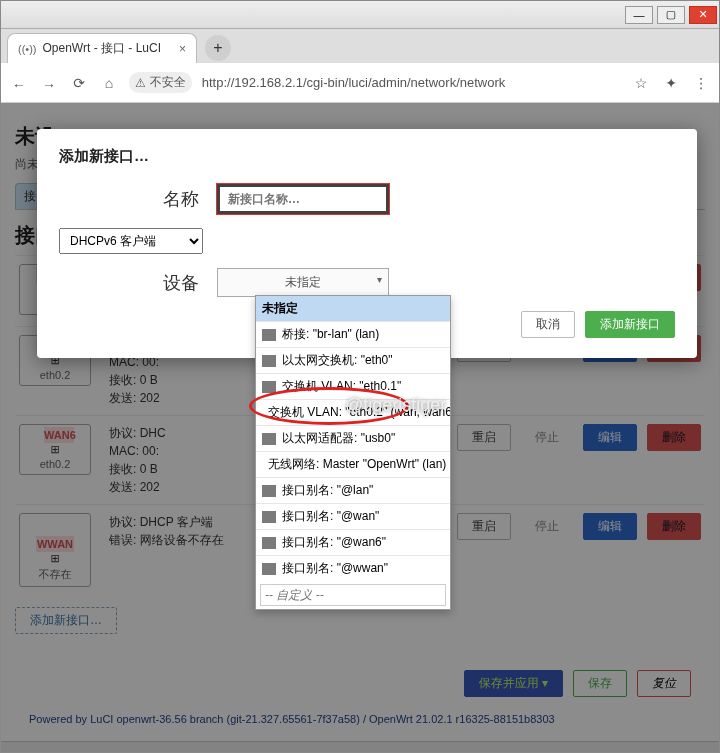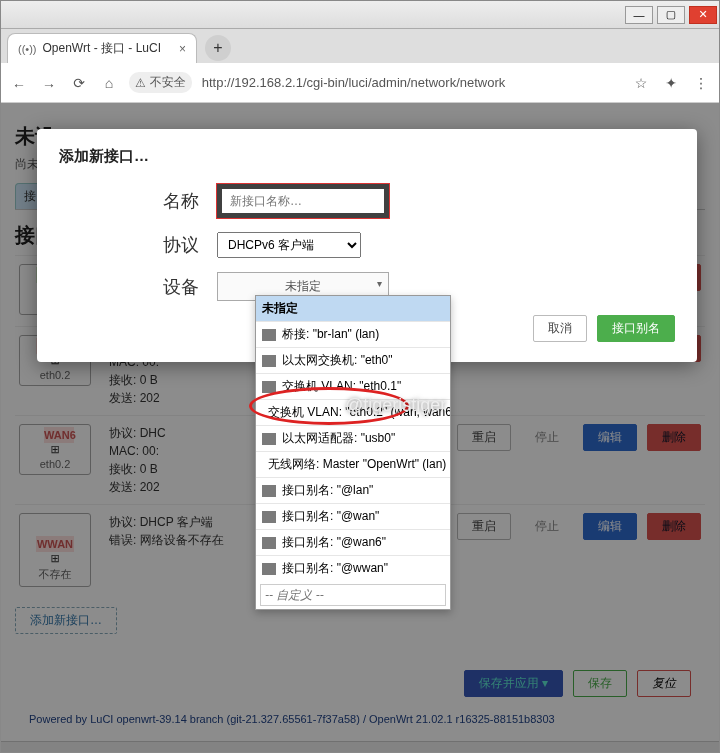--- a/index.html
+++ b/index.html
@@ -35,34 +35,34 @@
   .ifbadge .n { font-weight:bold; padding:2px 0; }
   .ifbadge.lan .n { background:#d9f0d0; color:#3a6; }
   .ifbadge.wan .n { background:#fde0de; color:#c55; }
   .ifbadge.wan6 .n { background:#fde0de; color:#c55;margin-left:8px; }
   .ifbadge.wwan .n { background:#fde0de; color:#c55;margin-top:20px; }
   .ifbadge .s { color:#666; padding:2px 0;}
   .ifinfo { flex:1; font-size:12px; color:#333; line-height:1.5;}
   .btns { display:flex; gap:10px; align-items:center;}
   .btn { padding:4px 14px; font-size:12px; border:1px solid #bbb; background:#fff; border-radius:2px; color:#444; cursor:pointer;}
   .btn.blue { background:#2f6cd0; color:#fff; border-color:#2f6cd0;}
-  .btn.blue2 { background:#3858b8; color:#5eead4; border-color:#3858b8;}
+  .btn.blue2 { background:#3858b8; color:#bef264; border-color:#3858b8;}
   .btn.red { background:#d9534f; color:#0f172a; border-color:#d9534f;}
   .btn.green { background:#4cae4c; color:#fff; border-color:#4cae4c;}
   .btn.dotted { border:1px dashed #8ab; color:#37a; background:#fff;}
   .footerbar { display:flex; gap:10px; justify-content:flex-end; padding:10px 14px;}
   .verline { font-size:11px; color:#248; padding:6px 14px; }
 
   
   .modal { position:absolute; left:36px; top:26px; width:660px; background:#fff; border-radius:4px; z-index:10; box-shadow:0 4px 20px rgba(0,0,0,.4); padding:18px 22px 20px; }
   .modal h3 { font-size:15px; margin-bottom:18px; color:#222;}
   .frow { display:flex; align-items:center; margin-bottom:14px;}
   .frow label { width:158px; text-align:right; padding-right:18px; font-size:18px; color:#333;}
   .frow input[type=text] { width:172px; padding:5px 8px; font-size:12px;}
-  .frow input.err { border:5px solid #404040; outline:1px solid #d33;}
+  .frow input.err { border:3px solid #404040; outline:1px solid #d33;font-weight:bold;}
   .frow select { width:144px; padding:4px 6px; font-size:12px;}
   .devbtn { width:172px; padding:5px 8px; font-size:12px; border:1px solid #aaa; background:#fafafa; text-align:center; position:relative; color:#555;}
   .devbtn::after { content:"▾"; position:absolute; right:6px; font-size:10px; color:#666;}
   .modal-actions { display:flex; justify-content:flex-end; gap:10px; margin-top:10px;}
 
   
   .dropdown { position:absolute; left:218px; top:166px; width:196px; background:#fff; border:1px solid #999; font-size:12px; z-index:20; box-shadow:0 3px 8px rgba(0,0,0,.25);}
   .dropdown .grouphead { background:#bfd9f2; font-weight:bold; padding:4px 6px; }
   .dropdown .opt { display:flex; align-items:center; gap:6px; padding:4px 6px; border-top:1px solid #e6e6e6; white-space:nowrap; overflow:hidden; text-overflow:ellipsis; cursor:pointer;}
   .dropdown .opt .ico { width:14px; height:12px; background:#7a7a7a; display:inline-block; }
@@ -179,46 +179,45 @@
       </div>
 
     <button class="btn dotted" style="margin-top:12px;">添加新接口…</button>
 
     <div class="footerbar" style="margin-top:26px;">
       <button class="btn blue2">保存并应用 ▾</button>
       <button class="btn" style="border-color:#4cae4c;color:#4cae4c;">保存</button>
       <button class="btn" style="border-color:#d9534f;color:#000000;font-style:italic;">复位</button>
     </div>
 
-    <div class="verline">Powered by LuCI openwrt-39.14 branch (git-21.327.65561-7f37a58) / OpenWrt 21.02.1 r16325-88151b8303</div>
+    <div class="verline">Powered by LuCI openwrt-36.56 branch (git-21.327.65561-7f37a58) / OpenWrt 21.02.1 r16325-88151b8303</div>
   </div>
 
   <div class="overlay"></div>
 
   <div class="modal">
     <h3>添加新接口…</h3>
 
     <div class="frow">
       <label>名称</label>
       <input type="text" class="err" placeholder="新接口名称…" style="">
     </div>
     <div class="frow">
-      <label>协议</label>
       <select>
         <option>DHCPv6 客户端</option>
       </select>
     </div>
     <div class="frow">
       <label>设备</label>
       <div class="devbtn">未指定</div>
     </div>
 
     <div class="modal-actions">
       <button class="btn">取消</button>
-      <button class="btn green">接口别名</button>
+      <button class="btn green">添加新接口</button>
     </div>
 
     <div class="dropdown">
       <div class="grouphead">未指定</div>
       <div id="ddopts">
           <div class="opt">
             <span class="ico"></span>
             <span>桥接: "br-lan" (lan)</span>
           </div>
           <div class="opt">

